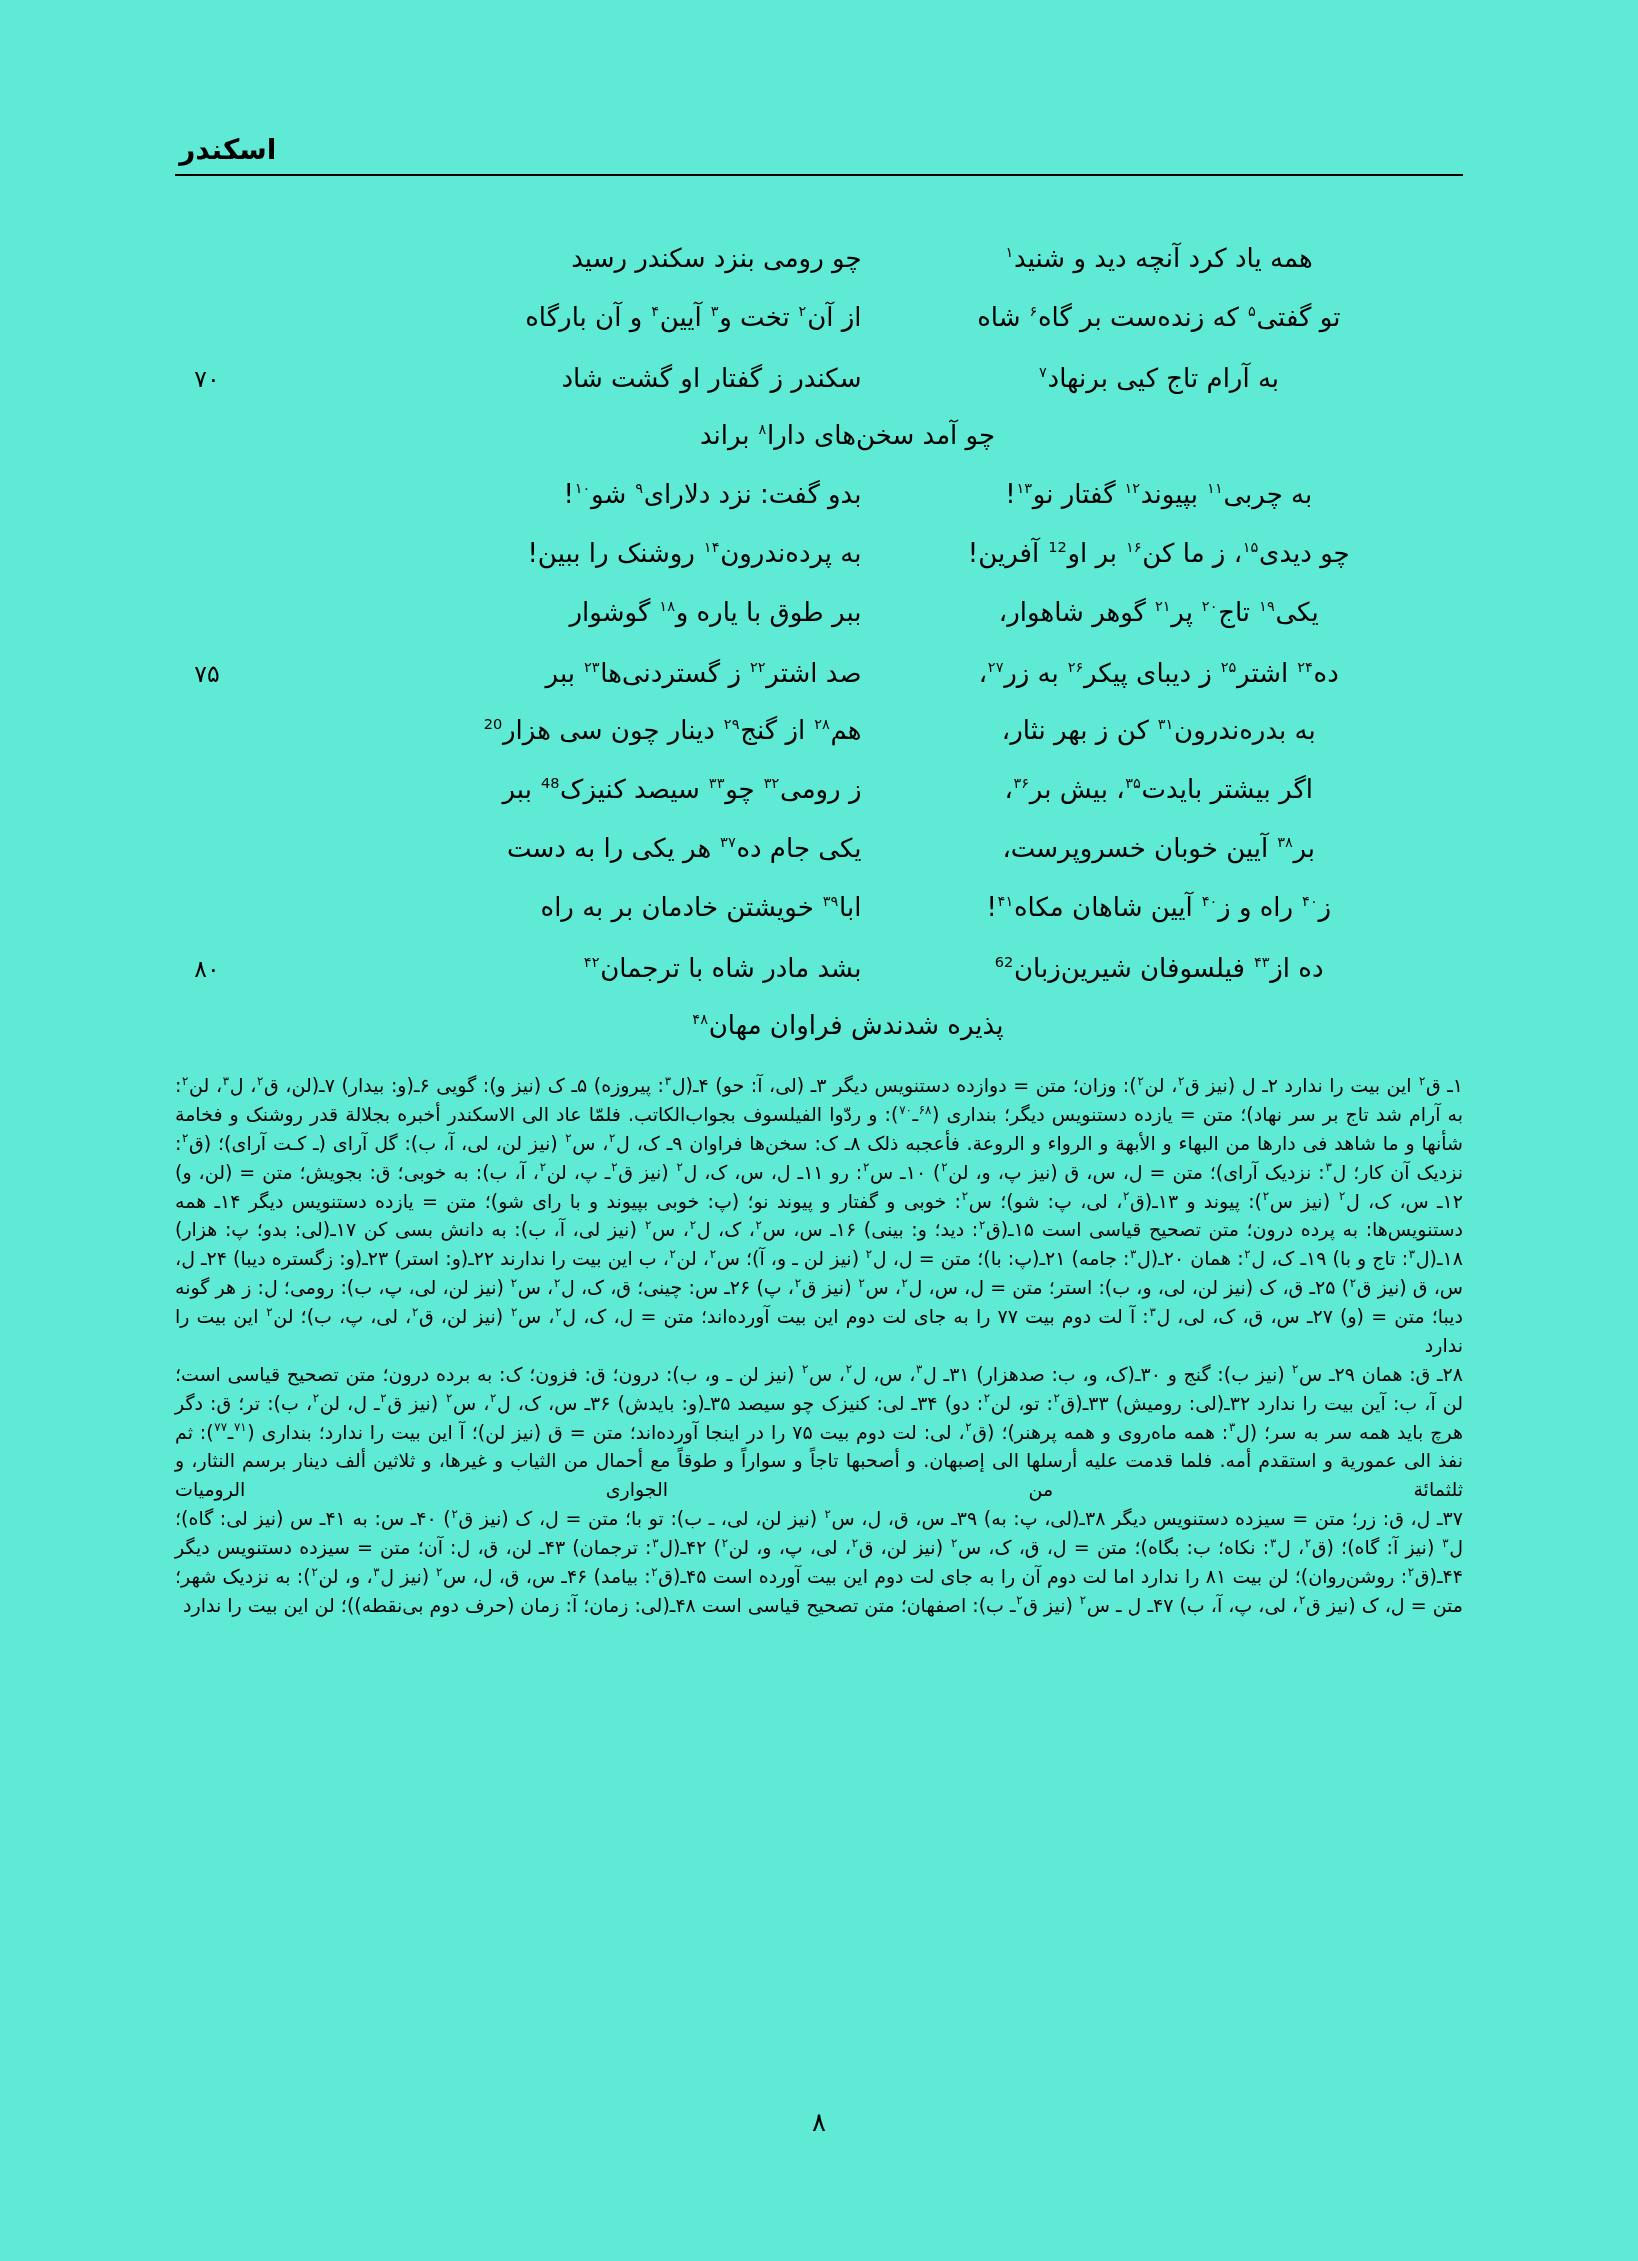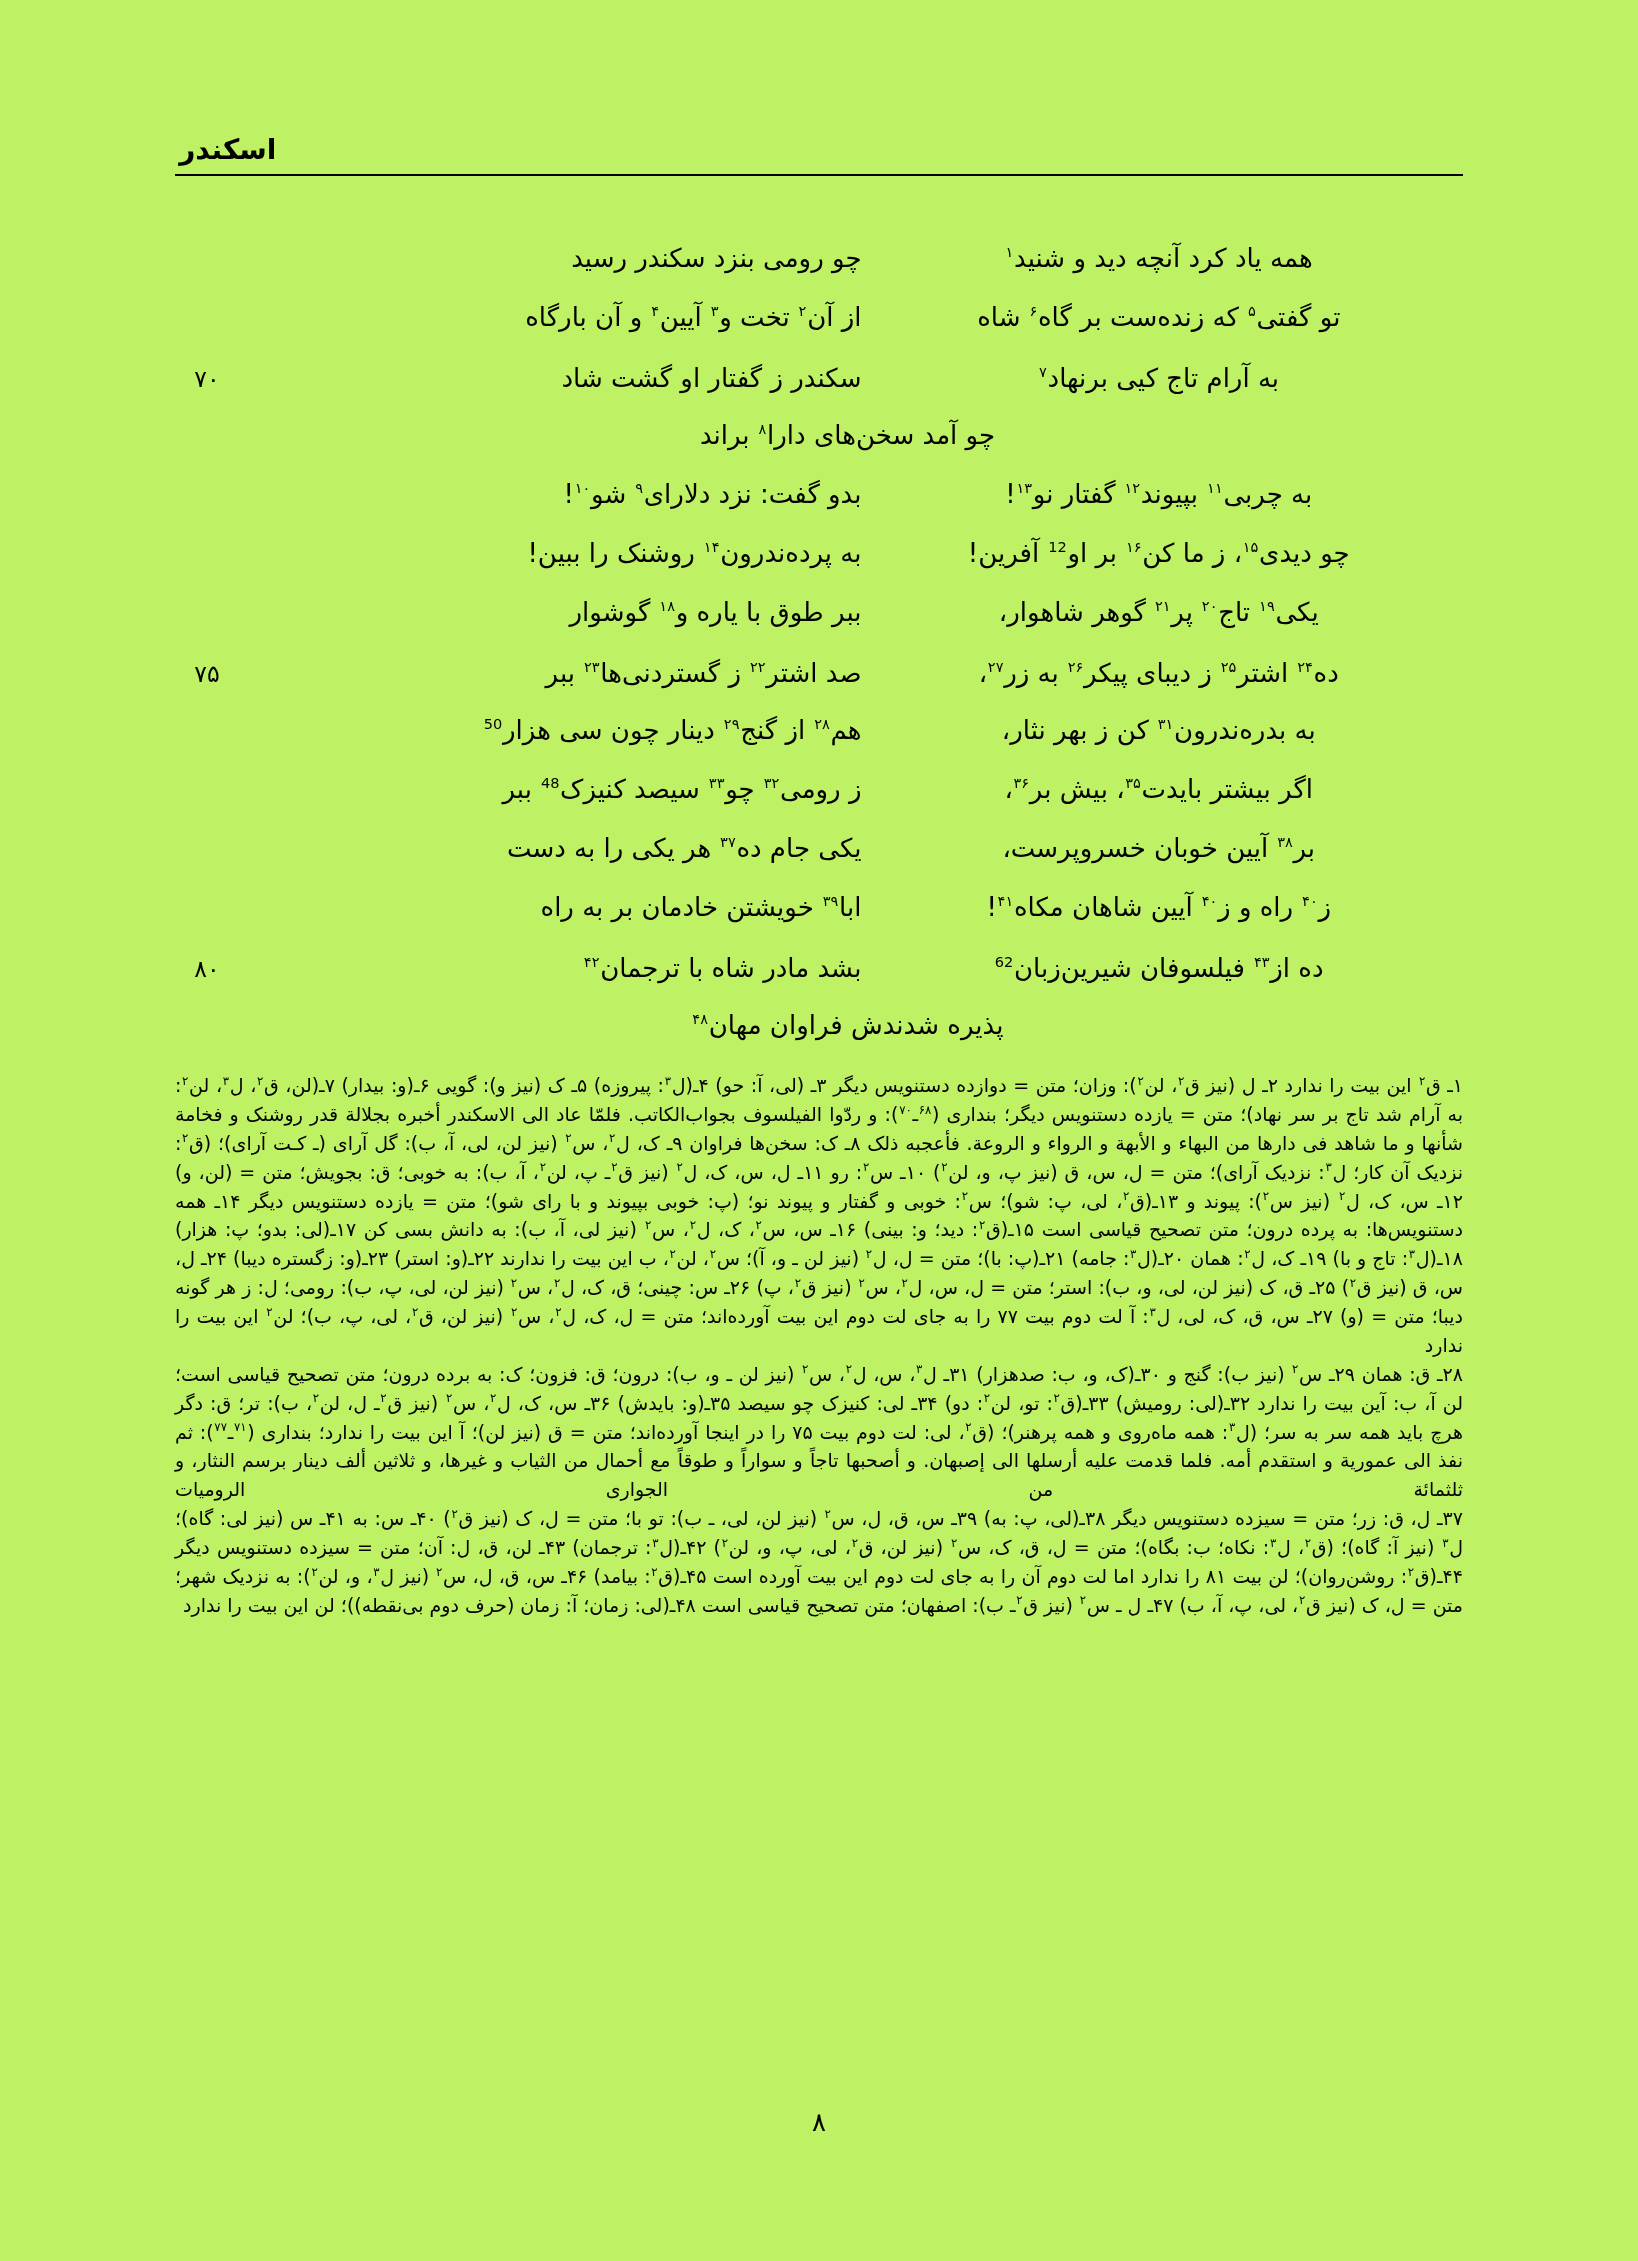--- a/index.html
+++ b/index.html
@@ -16,21 +16,21 @@
     direction: rtl;
     position: relative;
     overflow: hidden;
   }
 
   .page {
     position: absolute;
     inset: 0;
     width: 1638px;
     height: 2261px;
-    background: #bef264;
+    background: #5eead4;
   }
 
   
   .running-head-wrap {
     position: absolute;
     top: 136px;
     right: 175px;
     left: 175px;
   }
   .running-head {
@@ -170,21 +170,21 @@
         <div class="hemistich first">ببر طوق با یاره و<sup class="fn">۱۸</sup> گوشوار</div>
         <div class="line-no"></div>
       </div>
       <div class="verse-row">
         <div class="hemistich second">ده<sup class="fn">۲۴</sup> اشتر<sup class="fn">۲۵</sup> ز دیبای پیکر<sup class="fn">۲۶</sup> به زر<sup class="fn">۲۷</sup>،</div>
         <div class="hemistich first">صد اشتر<sup class="fn">۲۲</sup> ز گستردنی‌ها<sup class="fn">۲۳</sup> ببر</div>
         <div class="line-no">۷۵</div>
       </div>
       <div class="verse-row">
         <div class="hemistich second">به بدره‌ندرون<sup class="fn">۳۱</sup> کن ز بهر نثار،</div>
-        <div class="hemistich first">هم<sup class="fn">۲۸</sup> از گنج<sup class="fn">۲۹</sup> دینار چون سی هزار<sup class="fn">50</sup></div>
+        <div class="hemistich first">هم<sup class="fn">۲۸</sup> از گنج<sup class="fn">۲۹</sup> دینار چون سی هزار<sup class="fn">20</sup></div>
         <div class="line-no"></div>
       </div>
       <div class="verse-row">
         <div class="hemistich second">اگر بیشتر بایدت<sup class="fn">۳۵</sup>، بیش بر<sup class="fn">۳۶</sup>،</div>
         <div class="hemistich first">ز رومی<sup class="fn">۳۲</sup> چو<sup class="fn">۳۳</sup> سیصد کنیزک<sup class="fn">48</sup> ببر</div>
         <div class="line-no"></div>
       </div>
       <div class="verse-row">
         <div class="hemistich second">بر<sup class="fn">۳۸</sup> آیین خوبان خسروپرست،</div>
         <div class="hemistich first">یکی جام ده<sup class="fn">۳۷</sup> هر یکی را به دست</div>

